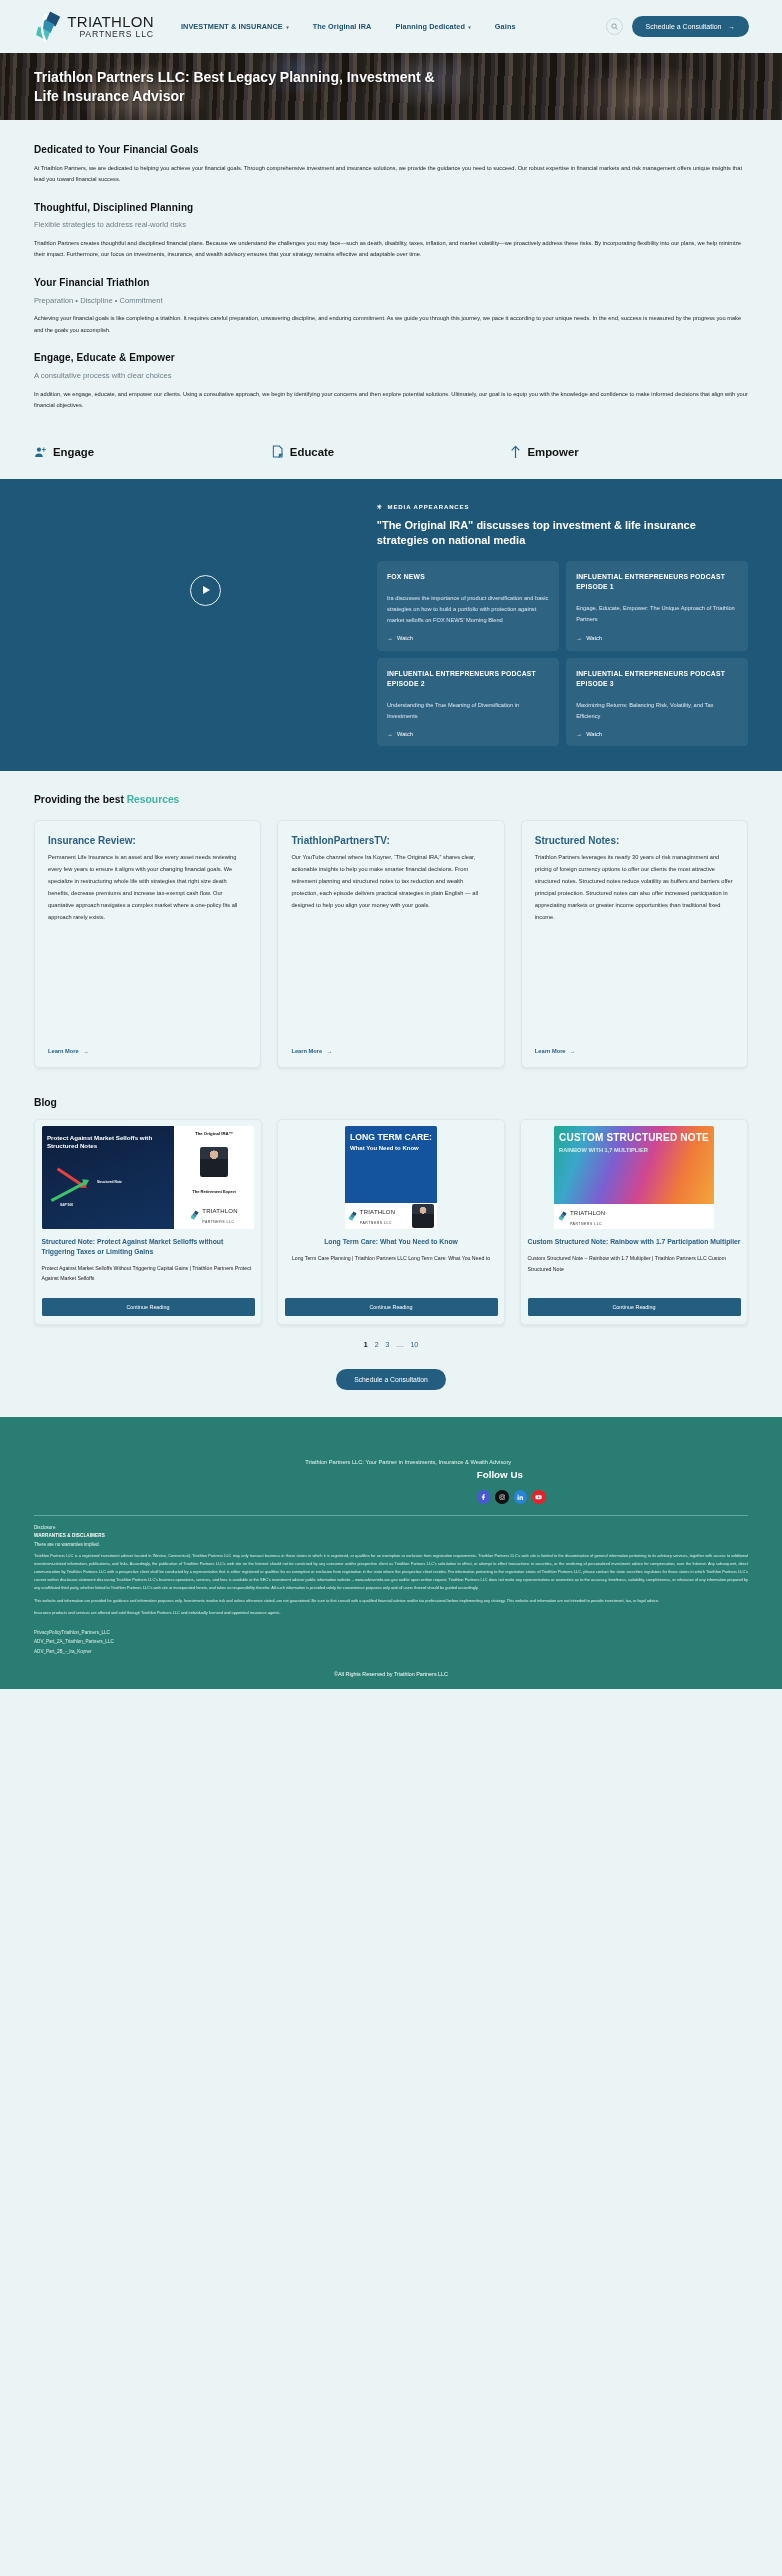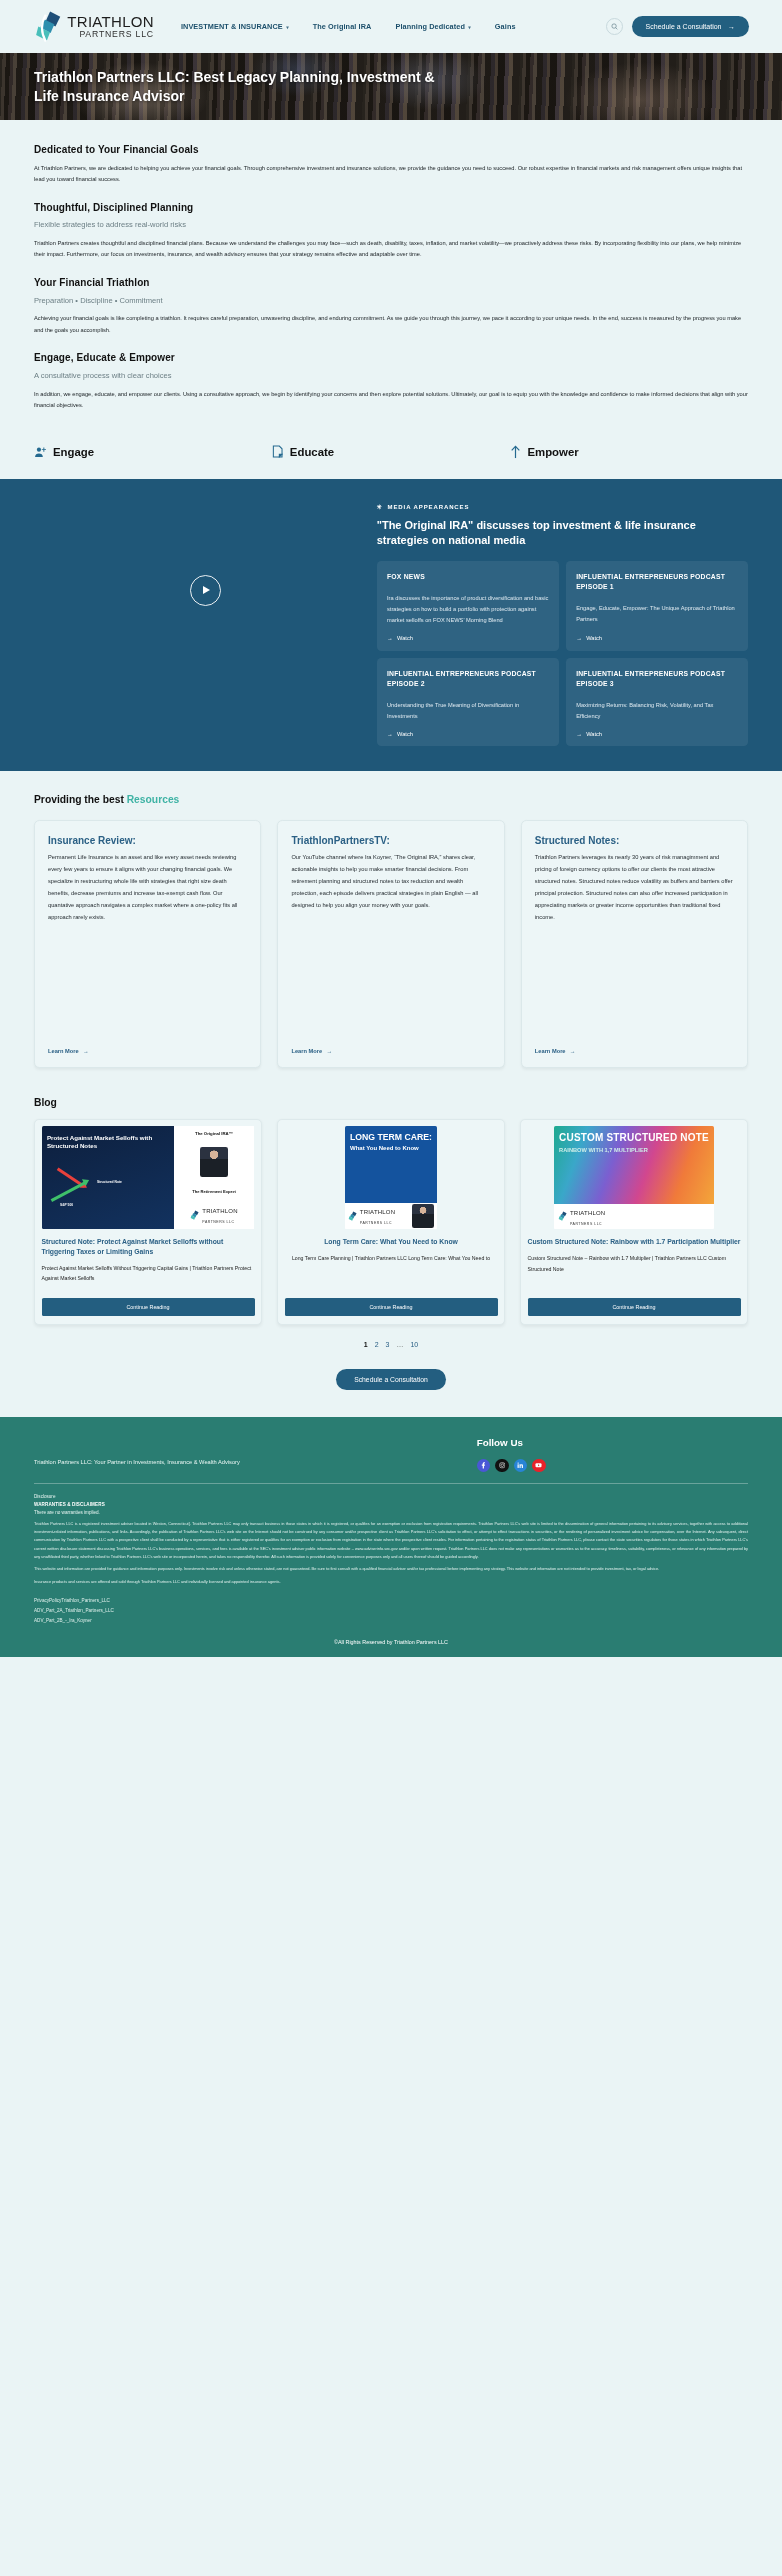--- a/index.html
+++ b/index.html
@@ -194,21 +194,21 @@
   .pager { display:flex; justify-content:center; gap:7px; padding:16.3px 0 0 0; background:#eaf4f5; font-size:7px; }
   .pager span { color:#2b6085; cursor:pointer; }
   .pager span.cur { color:#111; font-weight:700; }
   .pager span.dots { color:#555; cursor:default; }
 
   .cta-wrap { background:#eaf4f5; display:flex; justify-content:center; padding:20.6px 0 27px 0; }
   .cta2 { background:#235e80; color:#fff; border:none; border-radius:12px; padding:7px 18.5px; font-size:6.8px; cursor:pointer; font-family:inherit; }
 
   
   .footer { background:#2a7d72; padding:20.6px 34px 12px 34px; color:#fff; }
-  .f-top { display:flex; align-items:flex-start; }
+  .f-top { display:flex; align-items:flex-end;flex-direction:column; }
   .f-left { width:62%; font-size:5.7px; line-height:2.1; color:#eaf7f4; padding-top:19.6px; }
   .f-right { width:38%; }
   .f-follow { font-size:9.8px; font-weight:700; margin-bottom:10.3px; }
   .socials { display:flex; gap:4.9px; }
   .soc { width:13.6px;height:13.6px;border-radius:50%;display:flex;align-items:center;justify-content:center;cursor:pointer; }
   .soc.fb { background:#4a57d6; } .soc.ig { background:#111; }
   .soc.li { background:#2884d6; } .soc.yt { background:#e8222a; }
   .f-rule { height:0.5px; background:rgba(255,255,255,.3); margin:11px 0 9.8px 0; }
 
   .disc-t1 { font-size:4.6px; color:#e9f6f3; margin-bottom:3.3px; }

